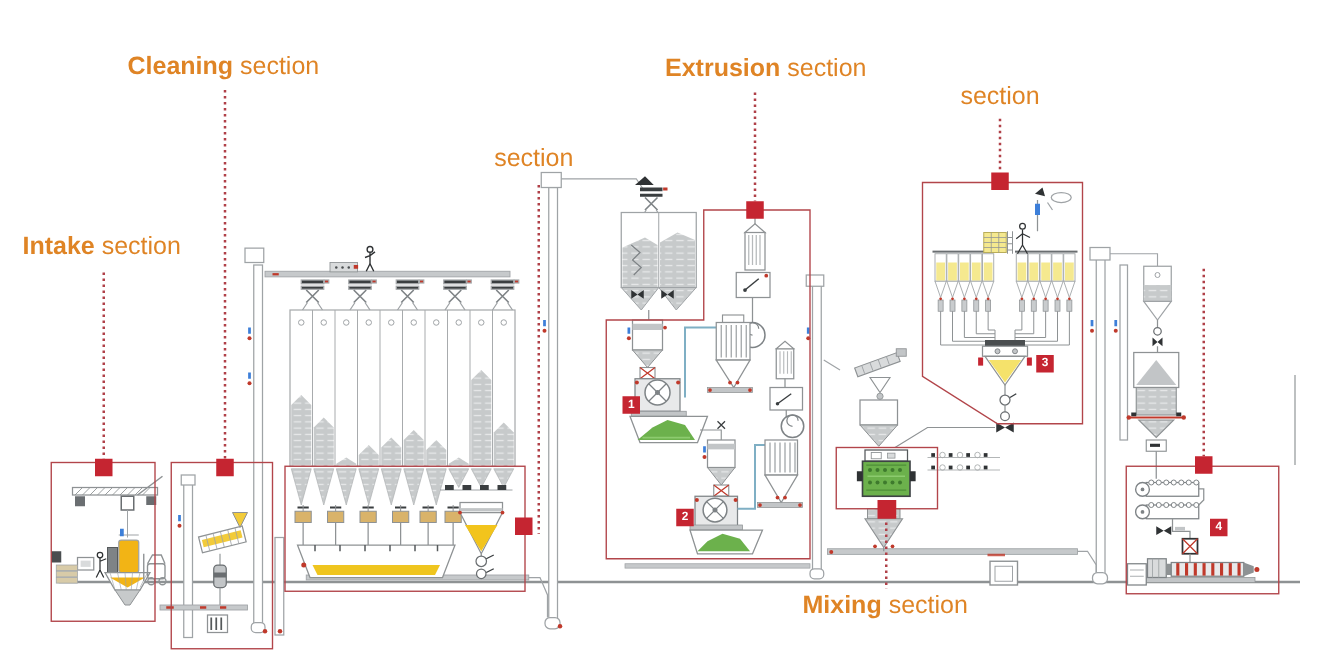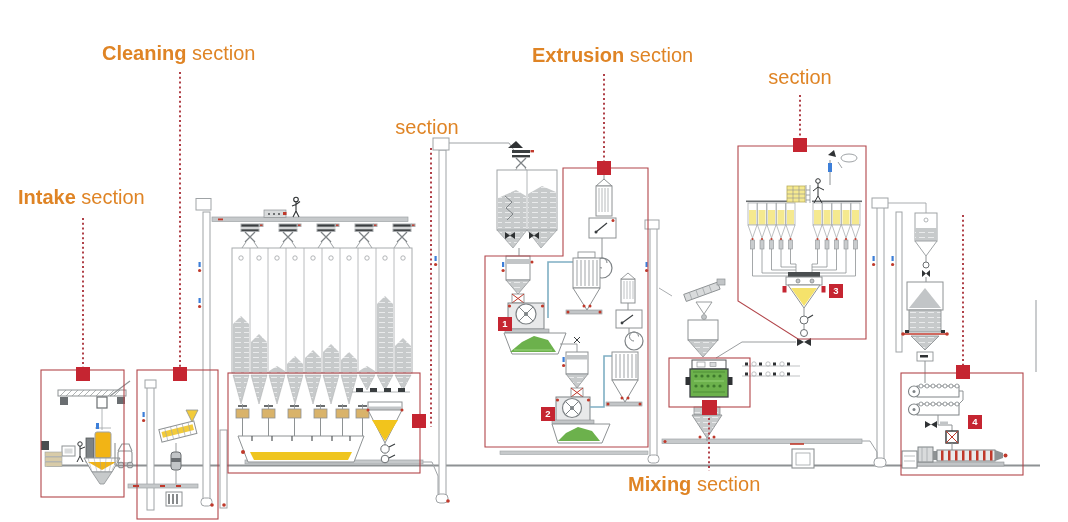--- a/index.html
+++ b/index.html
@@ -619,21 +619,21 @@
   <line x1="963" y1="215" x2="963" y2="365"></line>
   <line x1="709" y1="418" x2="709" y2="471"></line>
 </g>
 </svg>
 
 <div class="label" style="left:18px;top:185px;"><b>Intake</b><span class="rest"> section</span></div>
 <div class="label" style="left:102px;top:41px;"><b>Cleaning</b><span class="rest"> section</span></div>
 <div class="label center" style="left:332px;top:90px;width:190px;"><br><span class="rest">section</span></div>
 <div class="label" style="left:532px;top:43px;"><b>Extrusion</b><span class="rest"> section</span></div>
 <div class="label center" style="left:736px;top:40px;width:128px;"><br><span class="rest">section</span></div>
-<div class="label" style="left:628px;top:472px;text-align:right;"><b>Mixing</b><span class="rest"> section</span></div>
+<div class="label" style="left:642px;top:472px;text-align:right;"><b>Mixing</b><span class="rest"> section</span></div>
 
 <div class="sq" style="left:76px;top:367px;"></div>
 <div class="sq" style="left:173px;top:367px;"></div>
 <div class="sq" style="left:412px;top:414px;"></div>
 <div class="sq" style="left:597px;top:161px;"></div>
 <div class="sq" style="left:793px;top:138px;"></div>
 <div class="sq" style="left:956px;top:365px;"></div>
 <div class="sq" style="left:702px;top:400px;width:15px;height:15px;"></div>
 <div class="sq num" style="left:498px;top:317px;">1</div>
 <div class="sq num" style="left:541px;top:407px;">2</div>

